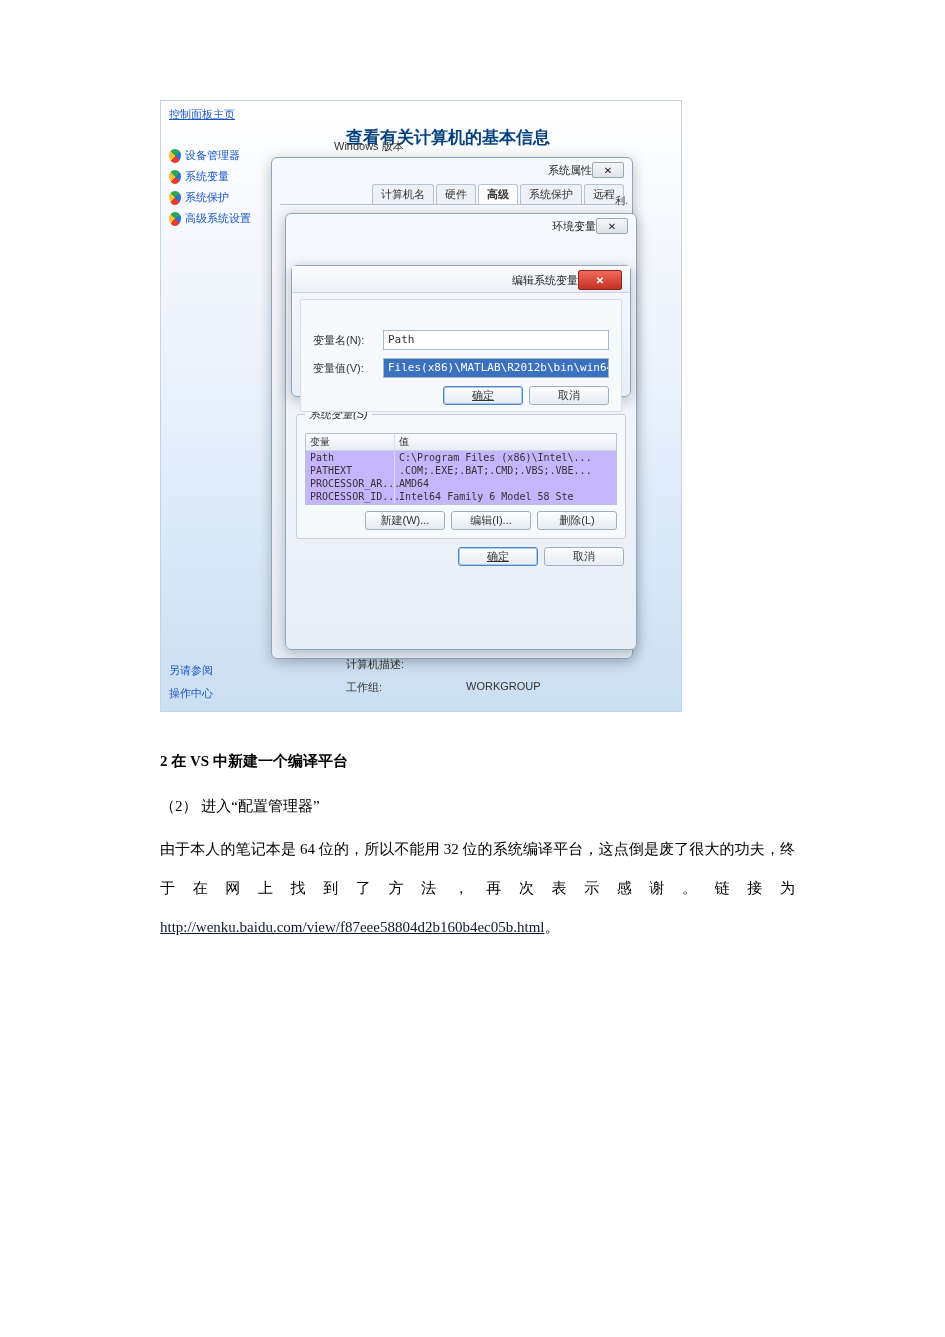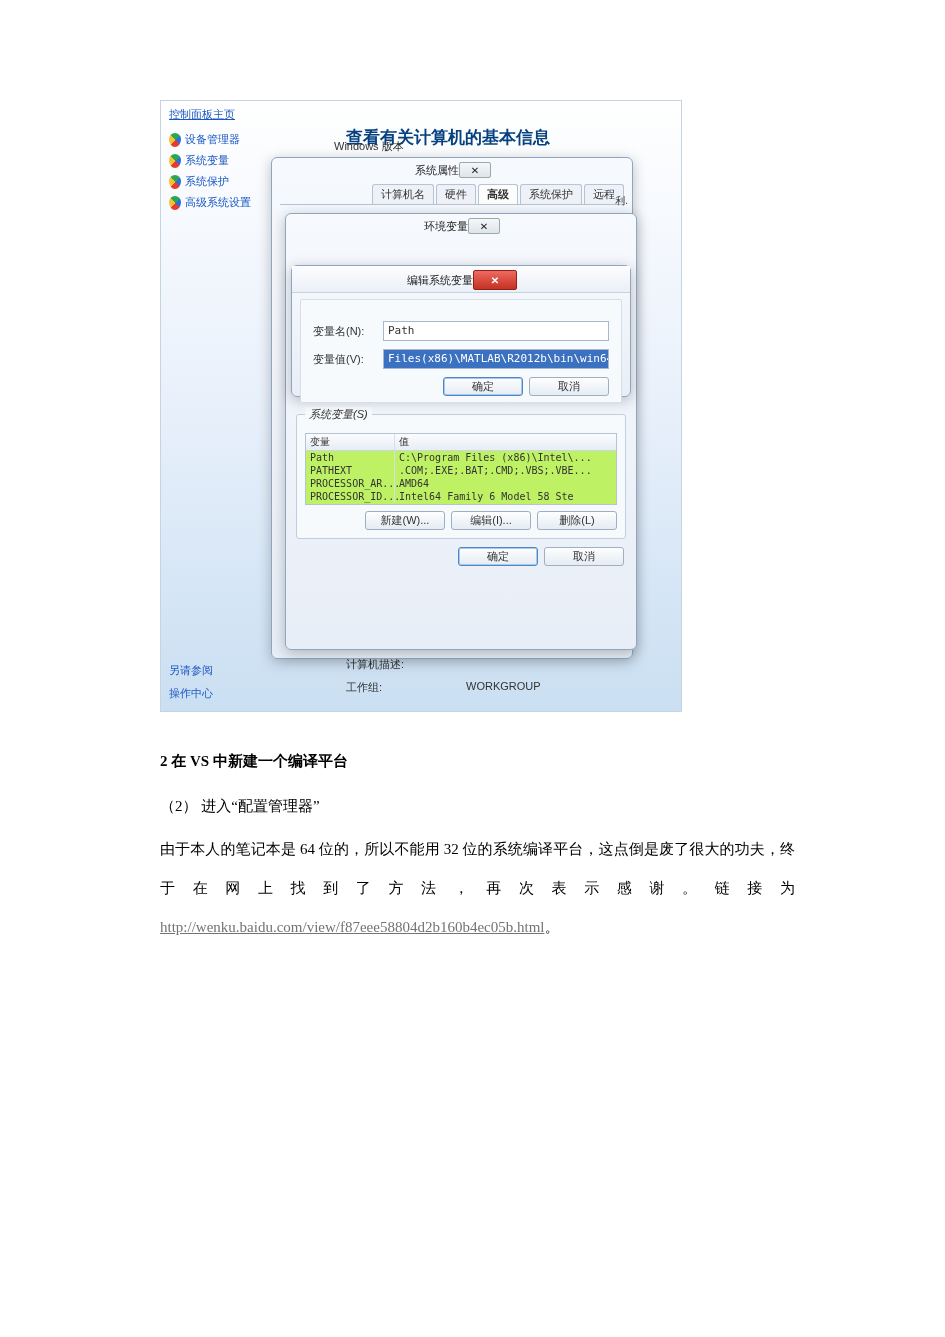--- a/index.html
+++ b/index.html
@@ -27,21 +27,21 @@
   .side-panel {
     position: absolute;
     left: 8px; top: 6px;
     width: 82px;
   }
   .cp-home {
     color: #1a56c4;
     text-decoration: underline;
     font-size: 11px;
     display: block;
-    margin-bottom: 10px;
+    margin-bottom: 26px;
   }
   .side-item {
     display: flex;
     align-items: center;
     margin-bottom: 6px;
     color: #1a56c4;
     font-size: 11px;
   }
   .shield {
     width: 12px; height: 14px;
@@ -82,21 +82,21 @@
 
   
   .dlg {
     position: absolute;
     background: linear-gradient(180deg, #f6f9fd 0%, #e8eef7 100%);
     border: 1px solid #8ea6c1;
     border-radius: 6px;
     box-shadow: 0 3px 14px rgba(0,0,0,.25);
   }
   .dlg .titlebar {
-    display:flex; justify-content:center; align-items:center;
+    display:flex; justify-content:flex-end; align-items:center;
     padding: 4px 8px 2px 10px;
     font-size: 11px;
     color: #222;
   }
   .winclose {
     width: 30px; height: 14px;
     border: 1px solid #9aa;
     border-radius: 2px;
     background: linear-gradient(180deg,#f5f7f9,#dfe4ea);
     display:flex; align-items:center; justify-content:center;
@@ -141,21 +141,21 @@
   }
   .groupbox .legend {
     position: absolute;
     top: -8px; left: 8px;
     background: #f7fafd;
     padding: 0 4px;
     font-size: 11px;
     font-style: italic;
   }
   .list {
-    background: #bef264;
+    background: #c4b5fd;
     border: 1px solid #b5c3d3;
     height: 70px;
     overflow: hidden;
     font-family: "SimSun", monospace;
     font-size: 10px;
   }
   .list-header {
     display:flex;
     background: linear-gradient(180deg,#fbfcfe,#e7edf5);
     border-bottom: 1px solid #cbd6e2;
@@ -175,32 +175,33 @@
     padding: 1px 8px;
     border: 1px solid #9fb0c3;
     border-radius: 3px;
     background: linear-gradient(180deg,#fdfefe,#e5ecf4);
     font-size: 11px;
     text-align:center;
   }
   .winbtn.primary {
     border-color:#4e86c6;
     box-shadow: 0 0 0 1px #a8c8ec inset;
+    text-decoration: underline;
   }
 
   .dlg-edit {
     left: 130px; top: 164px; width: 338px; height: 130px;
     z-index: 5;
   }
   .dlg-edit .titlebar {
     background: linear-gradient(180deg,#fdfdfe,#eaf0f8);
     border-bottom: 1px solid #c7d2e0;
   }
   .form {
-    padding: 21px 12px 6px 12px;
+    padding: 30px 12px 6px 12px;
     background:#f7fafd;
     border: 1px solid #d6deea;
     margin: 6px 8px;
     border-radius: 2px;
   }
   .form-row { display:flex; align-items:center; margin-bottom:8px; font-size:11px;}
   .form-row label { width: 70px; }
   .txt {
     flex:1;
     border: 1px solid #a8b8cb;
@@ -234,21 +235,21 @@
     text-align: justify;
     text-justify: inter-ideograph;
   }
   .doc-text .heading {
     font-weight: bold;
     font-size: 15px;
     margin: 6px 0;
     font-family: "SimSun","Times New Roman",serif;
   }
   .doc-text a {
-    color: #737373;
+    color: #0f172a;
     text-decoration: underline;
   }
 </style>
 </head>
 <body>
 
 <div class="page">
 
   <div class="screenshot">
 

